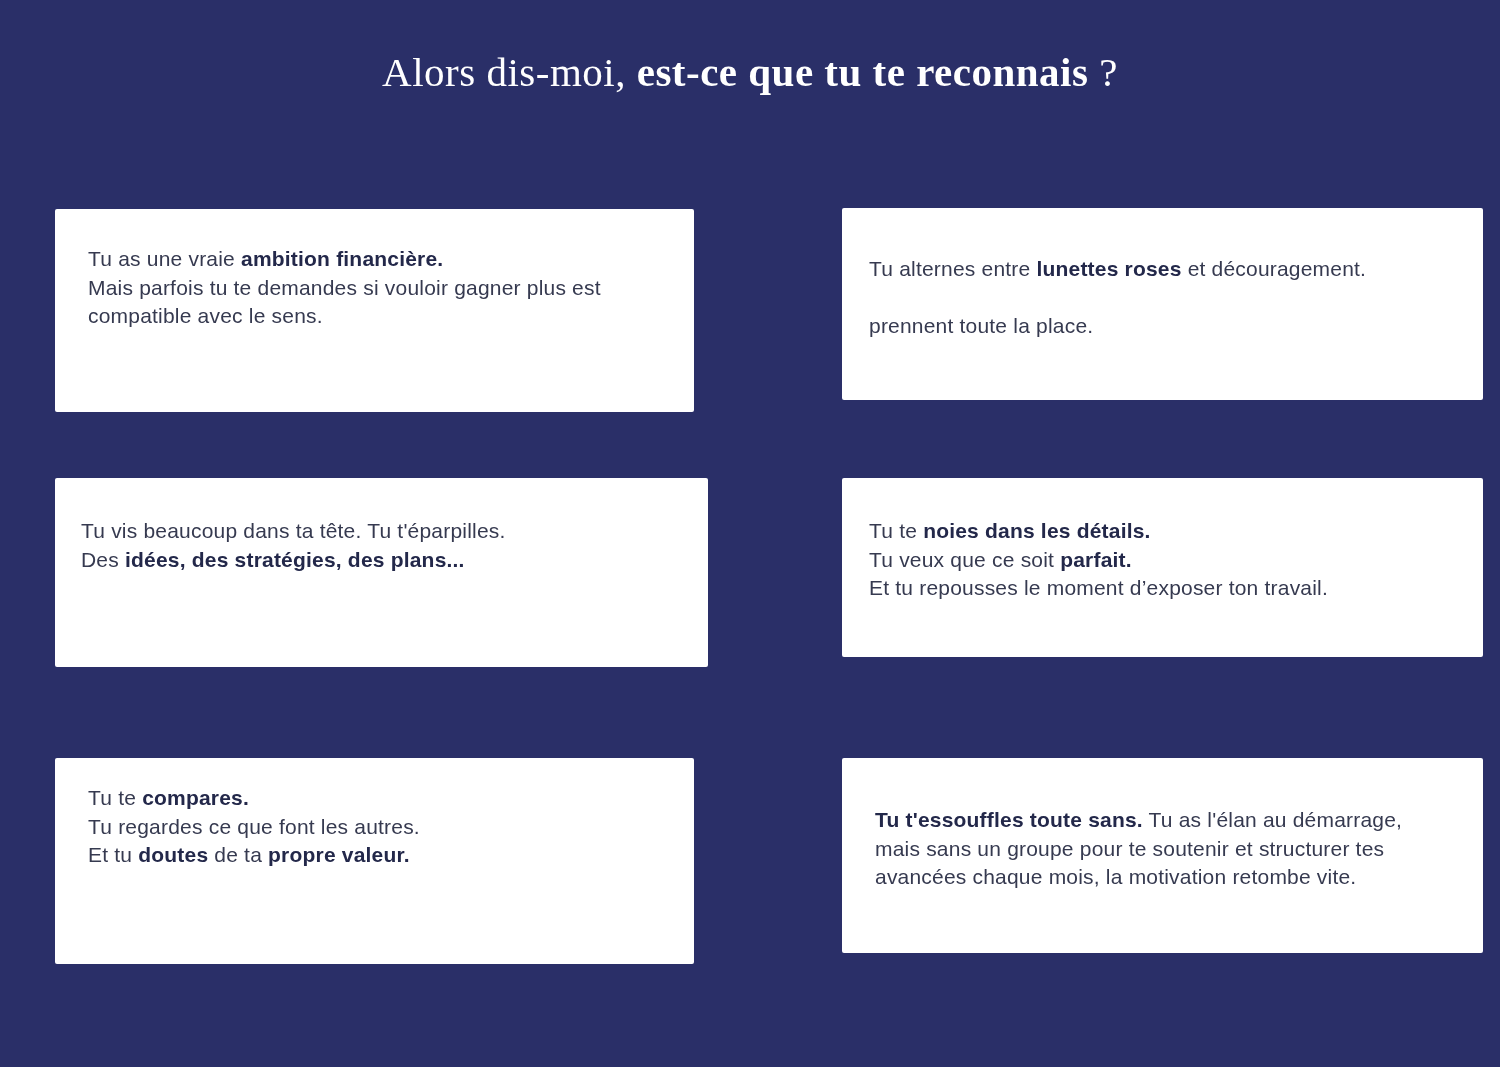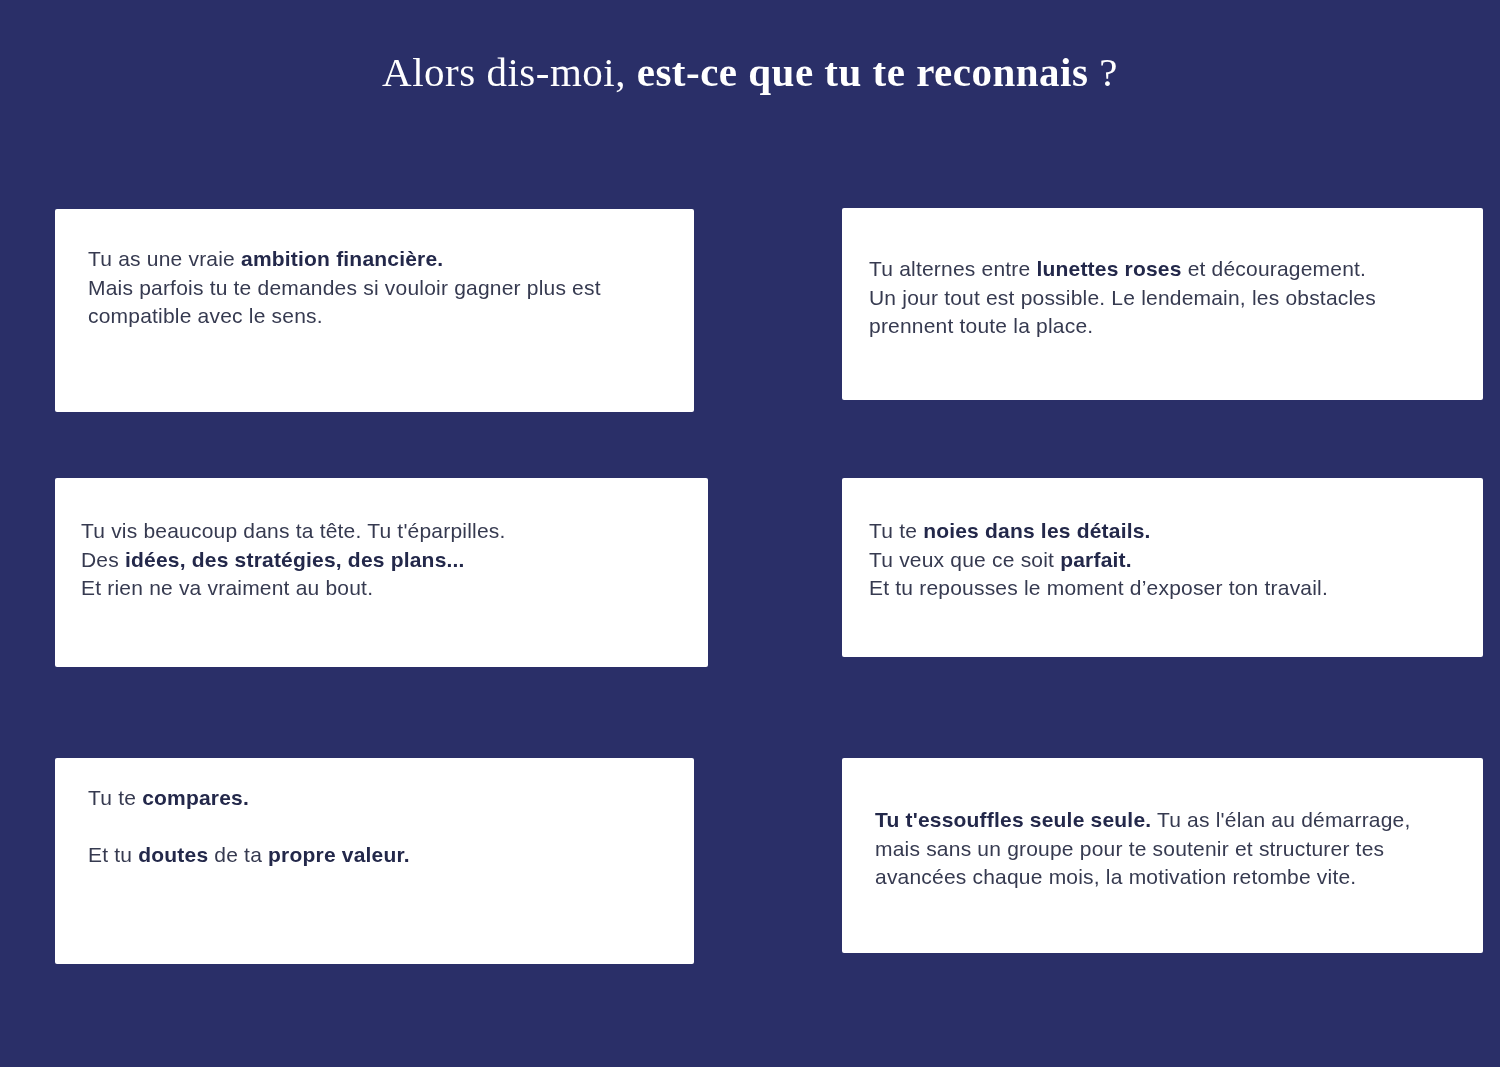--- a/index.html
+++ b/index.html
@@ -45,34 +45,34 @@
 
   <h1 class="title"><span>Alors dis-moi, </span><span class="b">est-ce que tu te reconnais</span><span> ?</span></h1>
 
   <section>
 
     <div class="card c1">
       <p><span>Tu as une vraie </span><span class="b">ambition financière.</span><br><span>Mais parfois tu te demandes si vouloir gagner plus est</span><br><span>compatible avec le sens.</span></p>
     </div>
 
     <div class="card c2">
-      <p><span>Tu alternes entre </span><span class="b">lunettes roses</span><span> et découragement.</span><br><span>Un jour tout est possible. Le lendemain, les obstacles</span><br><span>prennent toute la place.</span></p>
+      <p><span>Tu alternes entre </span><span class="b">lunettes roses</span><span> et découragement.</span><br><br><span>prennent toute la place.</span></p>
     </div>
 
     <div class="card c3">
-      <p><span>Tu vis beaucoup dans ta tête. Tu t'éparpilles.</span><br><span>Des </span><span class="b">idées, des stratégies, des plans...</span><br><span>Et rien ne va vraiment au bout.</span></p>
+      <p><span>Tu vis beaucoup dans ta tête. Tu t'éparpilles.</span><br><span>Des </span><span class="b">idées, des stratégies, des plans...</span><br></p>
     </div>
 
     <div class="card c4">
       <p><span>Tu te </span><span class="b">noies dans les détails.</span><br><span>Tu veux que ce soit </span><span class="b">parfait.</span><br><span>Et tu repousses le moment d’exposer ton travail.</span></p>
     </div>
 
     <div class="card c5">
-      <p><span>Tu te </span><span class="b">compares.</span><br><br><span>Et tu </span><span class="b">doutes</span><span> de ta </span><span class="b">propre valeur.</span></p>
+      <p><span>Tu te </span><span class="b">compares.</span><br><span>Tu regardes ce que font les autres.</span><br><span>Et tu </span><span class="b">doutes</span><span> de ta </span><span class="b">propre valeur.</span></p>
     </div>
 
     <div class="card c6">
-      <p><span class="b">Tu t'essouffles seule seule.</span><span> Tu as l'élan au démarrage,</span><br><span>mais sans un groupe pour te soutenir et structurer tes</span><br><span>avancées chaque mois, la motivation retombe vite.</span></p>
+      <p><span class="b">Tu t'essouffles toute sans.</span><span> Tu as l'élan au démarrage,</span><br><span>mais sans un groupe pour te soutenir et structurer tes</span><br><span>avancées chaque mois, la motivation retombe vite.</span></p>
     </div>
 
   </section>
 
 </main>
 
 </body></html>

